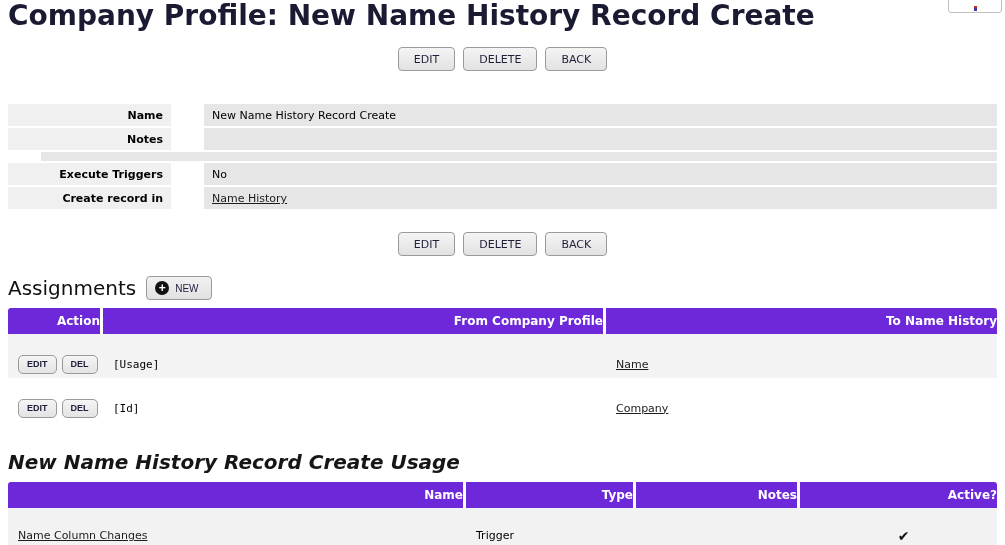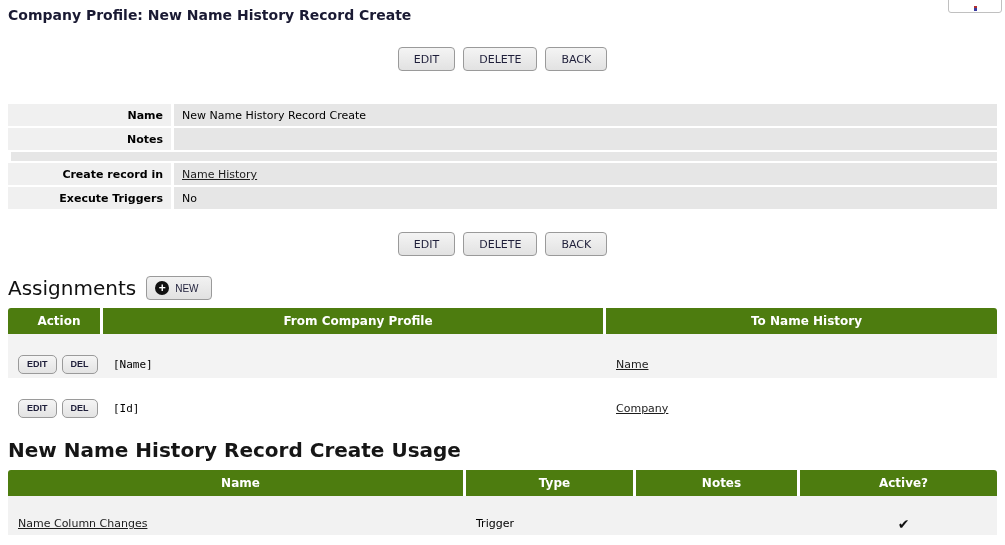--- a/index.html
+++ b/index.html
@@ -13,21 +13,21 @@
   
   .help-btn{
     position:absolute;left:948px;top:-17px;width:52px;height:25px;
     border:1px solid #c0c0c0;border-radius:3px;background:#fff;
     display:flex;align-items:flex-end;justify-content:center;
   }
   .help-glyph{width:3px;height:5px;margin-bottom:1px;
     background:linear-gradient(#b03030 0 45%,#3a3aa0 45% 100%);}
 
   h1.page-title{
-    font-size:14px;font-weight:bold;color:#1a1a33;
+    font-size:28px;font-weight:bold;color:#1a1a33;
     margin:3px 0 0 0;line-height:25px;letter-spacing:0;
   }
   .subtitle{margin:15px 0 0 2px;font-size:11px;color:#111;}
 
   .btn-row{display:flex;justify-content:center;gap:8px;}
   .btn-row.first{margin-top:19px;}
   .btn-row.second{margin-top:21px;}
   .btn{
     display:inline-flex;align-items:center;justify-content:center;
     background:linear-gradient(#f4f4f4,#e2e2e2);
@@ -43,21 +43,21 @@
     background:#8a8a8a;color:#fff;font-weight:bold;font-size:12px;
     height:21px;line-height:21px;padding-left:8px;
     border-radius:2px 2px 0 0;
   }
   .kv-row{display:flex;border-bottom:2px solid #fff;}
   .kv-label{
     width:163px;background:#f0f0f0;font-weight:bold;text-align:right;
     padding:5px 8px 4px 0;box-sizing:border-box;
   }
   .kv-sep{width:3px;background:#fff;}
-  .kv-value{flex:1;background:#e6e6e6;padding:5px 0 4px 8px;}
+  .kv-value{flex:1;background:#e6e6e6;padding:5px 0 4px 8px;margin-left:30px;}
 
   a.dark-link{color:#1c1c1c;text-decoration:underline;cursor:pointer;}
 
   
   .section-head{display:flex;align-items:center;gap:10px;margin-top:20px;}
   h2.section-title{font-size:20px;font-weight:normal;color:#111;margin:0;line-height:24px;}
   h2.bold-title{font-weight:bold;color:#161616;}
   .new-btn{
     display:inline-flex;align-items:center;gap:6px;
     background:linear-gradient(#f2f2f2,#e1e1e1);
@@ -66,22 +66,22 @@
   }
   .plus-circle{
     width:14px;height:14px;border-radius:50%;background:#111;color:#fff;
     display:inline-flex;align-items:center;justify-content:center;
     font-size:12px;font-weight:bold;line-height:14px;
   }
 
   
   table.grid{width:100%;border-collapse:separate;border-spacing:0;margin-top:8px;}
   table.grid th{
-    background:#4d7c0f;color:#fff;font-weight:bold;font-size:12px;
-    text-align:center;height:26px;padding:0 0 0 10px;
+    background:#6d28d9;color:#fff;font-weight:bold;font-size:12px;
+    text-align:right;height:26px;padding:0 0 0 10px;
     border-right:3px solid #fff;box-sizing:border-box;
   }
   table.grid th:last-child{border-right:none;}
   table.grid th.first{border-radius:3px 0 0 0;}
   table.grid th.last{border-radius:0 3px 0 0;}
   table.grid td{padding:16px 0 0 10px;vertical-align:middle;}
   .assign-table td{height:28px;}
   .assign-table tr.r0 td{background:#f3f3f3;}
   .assign-table tr.r1 td{background:#ffffff;}
   .usage-table{margin-top:6px;}
@@ -89,21 +89,21 @@
   .mono{font-family:"DejaVu Sans Mono","Liberation Mono",monospace;font-size:11px;}
   .mini-btn{
     display:inline-flex;align-items:center;justify-content:center;
     background:linear-gradient(#f5f5f5,#e3e3e3);
     border:1px solid #9a9a9a;border-radius:5px;
     color:#1f1f3a;font-size:9px;font-weight:bold;height:19px;
     padding:0 8px;margin-right:5px;cursor:pointer;
   }
   .center{text-align:center;margin-top:12px;}
   .check{font-size:14px;font-weight:bold;color:#111;}
-  .usage-heading{margin-top:16px;}
+  .usage-heading{margin-top:28px;font-style:italic;}
 </style>
 </head>
 <body>
 
 <div class="page">
 
   <div class="help-btn">
     <span class="help-glyph"></span>
   </div>
 
@@ -125,28 +125,28 @@
     <div class="kv-row">
       <div class="kv-label">Notes</div>
       <div class="kv-sep"></div>
       <div class="kv-value"></div>
     </div>
     <div class="kv-row">
       <div class="kv-sep"></div>
       <div class="kv-value"></div>
     </div>
     <div class="kv-row">
+      <div class="kv-label">Execute Triggers</div>
+      <div class="kv-sep"></div>
+      <div class="kv-value">No</div>
+    </div>
+    <div class="kv-row">
       <div class="kv-label">Create record in</div>
       <div class="kv-sep"></div>
       <div class="kv-value"><a class="dark-link">Name History</a></div>
-    </div>
-    <div class="kv-row">
-      <div class="kv-label">Execute Triggers</div>
-      <div class="kv-sep"></div>
-      <div class="kv-value">No</div>
     </div>
   </div>
 
   <div class="btn-row second">
     <button class="btn">EDIT</button>
     <button class="btn">DELETE</button>
     <button class="btn">BACK</button>
   </div>
 
   <div class="section-head">
@@ -168,21 +168,21 @@
         <th class="first">Action</th>
         <th>From Company Profile</th>
         <th class="last">To Name History</th>
       </tr>
     </thead>
     <tbody>
       <tr class="r0">
         <td>
           <button class="mini-btn">EDIT</button><button class="mini-btn">DEL</button>
         </td>
-        <td class="mono">[Name]</td>
+        <td class="mono">[Usage]</td>
         <td><a class="dark-link">Name</a></td>
       </tr>
       <tr class="r1">
         <td>
           <button class="mini-btn">EDIT</button><button class="mini-btn">DEL</button>
         </td>
         <td class="mono">[Id]</td>
         <td><a class="dark-link">Company</a></td>
       </tr>
     </tbody>

